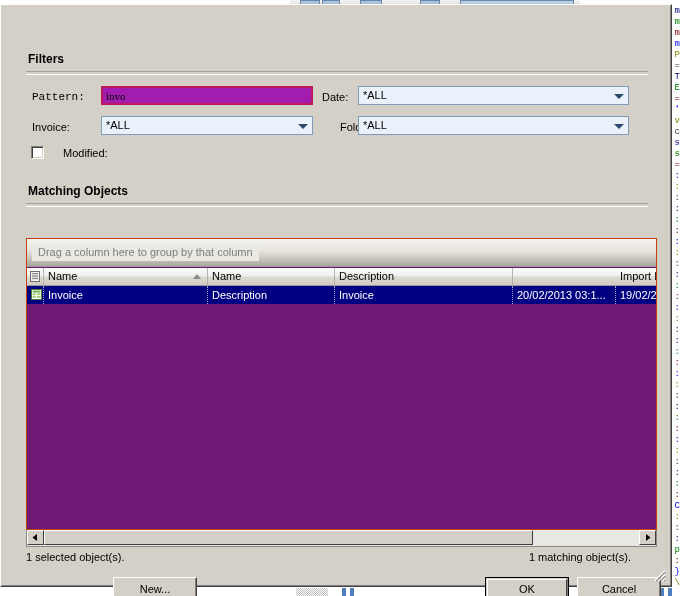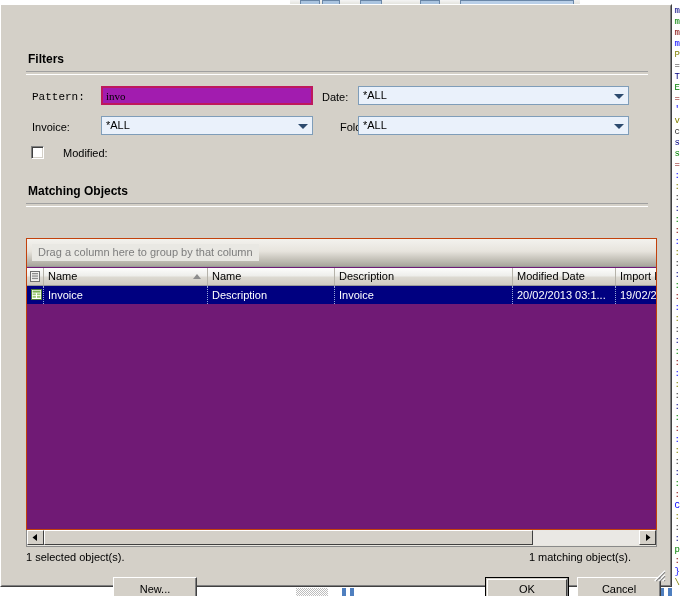--- a/index.html
+++ b/index.html
@@ -522,21 +522,20 @@
               <rect x="2" y="4.4" width="6" height="1.3" fill="#8d8d8d"></rect>
               <rect x="2" y="6.8" width="6" height="1.3" fill="#8d8d8d"></rect>
             </svg>
           </div>
           <div class="hcell" style="left:17px; width:164px;">
             <span>Name</span>
             <span class="sort-asc"></span>
           </div>
           <div class="hcell" style="left:181px; width:127px;">Name</div>
           <div class="hcell" style="left:308px; width:178px;">Description</div>
-          <div class="hcell" style="left:486px; width:103px;">Modified Date</div>
           <div class="hcell" style="left:589px; width:60px; border-right:none;">Import Da</div>
         </div>
 
         <div class="data-row">
           <div class="dcell indicator" style="left:0px; width:17px;">
             <svg class="row-icon" width="11" height="11" viewBox="0 0 11 11">
               <rect x="0.5" y="0.5" width="10" height="10" fill="#ffffff" stroke="#4d7a3a"></rect>
               <rect x="1.6" y="1.6" width="7.8" height="2" fill="#7ab24f"></rect>
               <rect x="1.6" y="4.4" width="3.3" height="1.8" fill="#9ecb74"></rect>
               <rect x="6" y="4.4" width="3.4" height="1.8" fill="#9ecb74"></rect>

